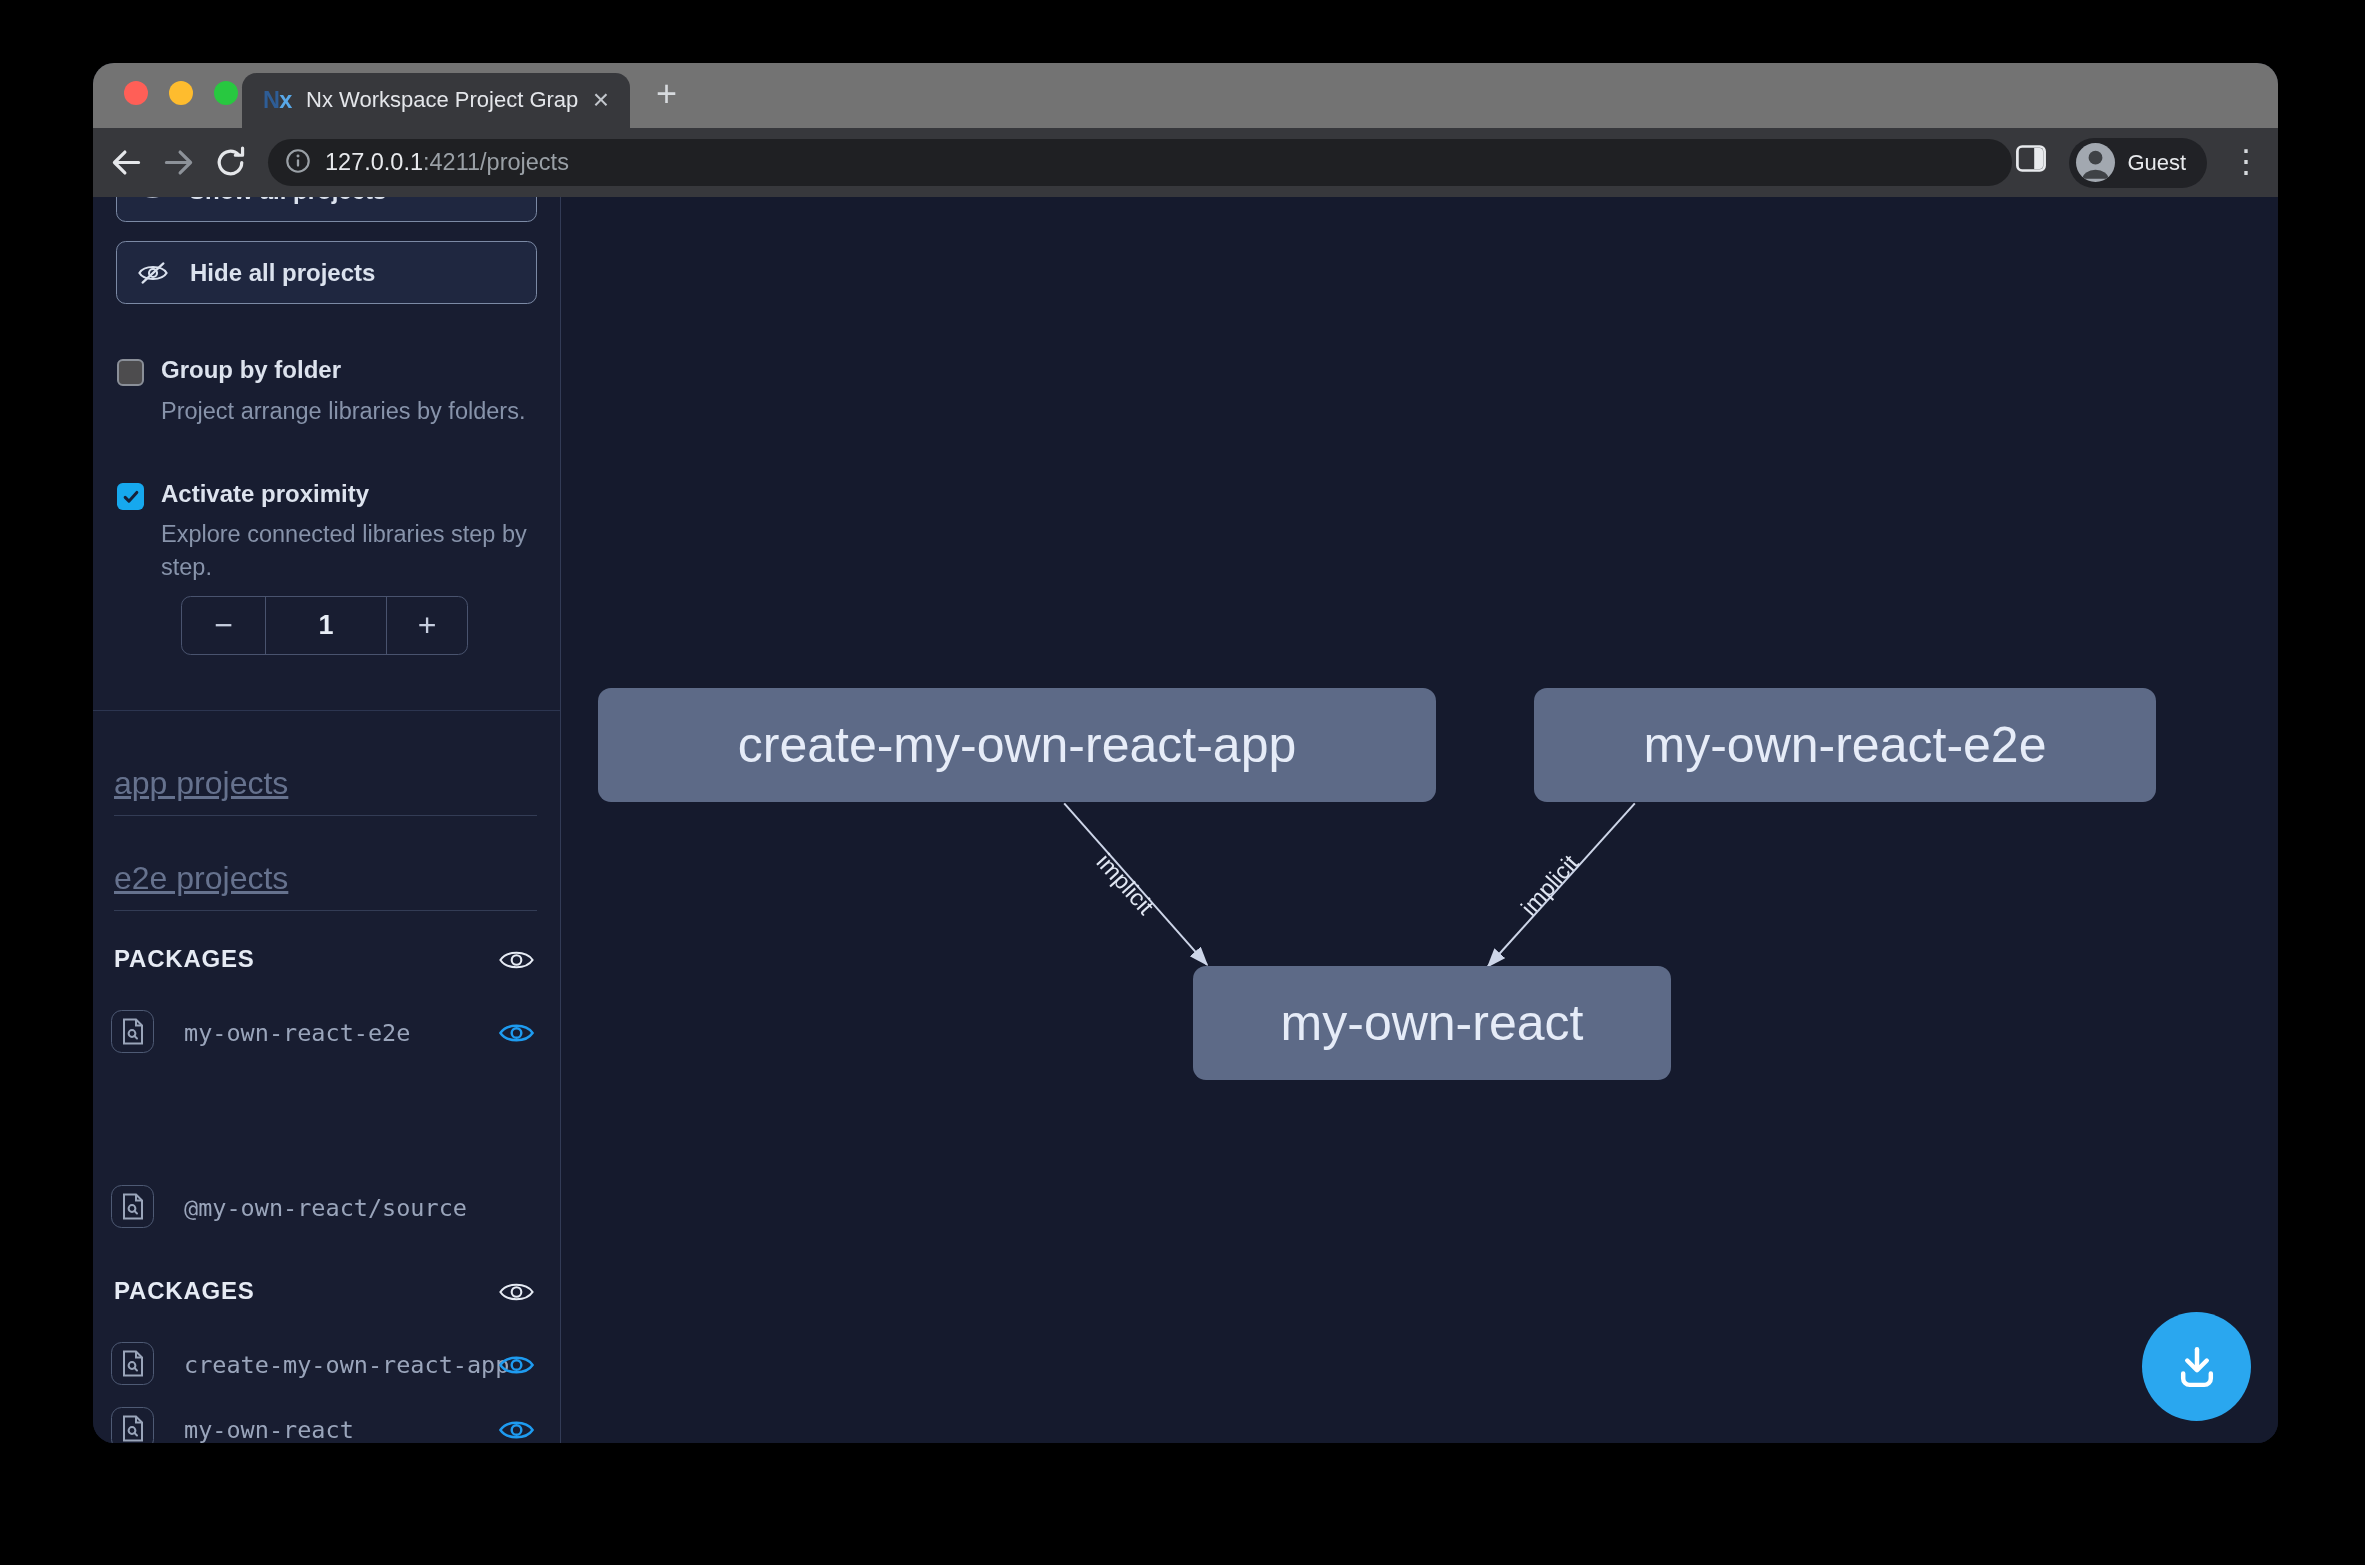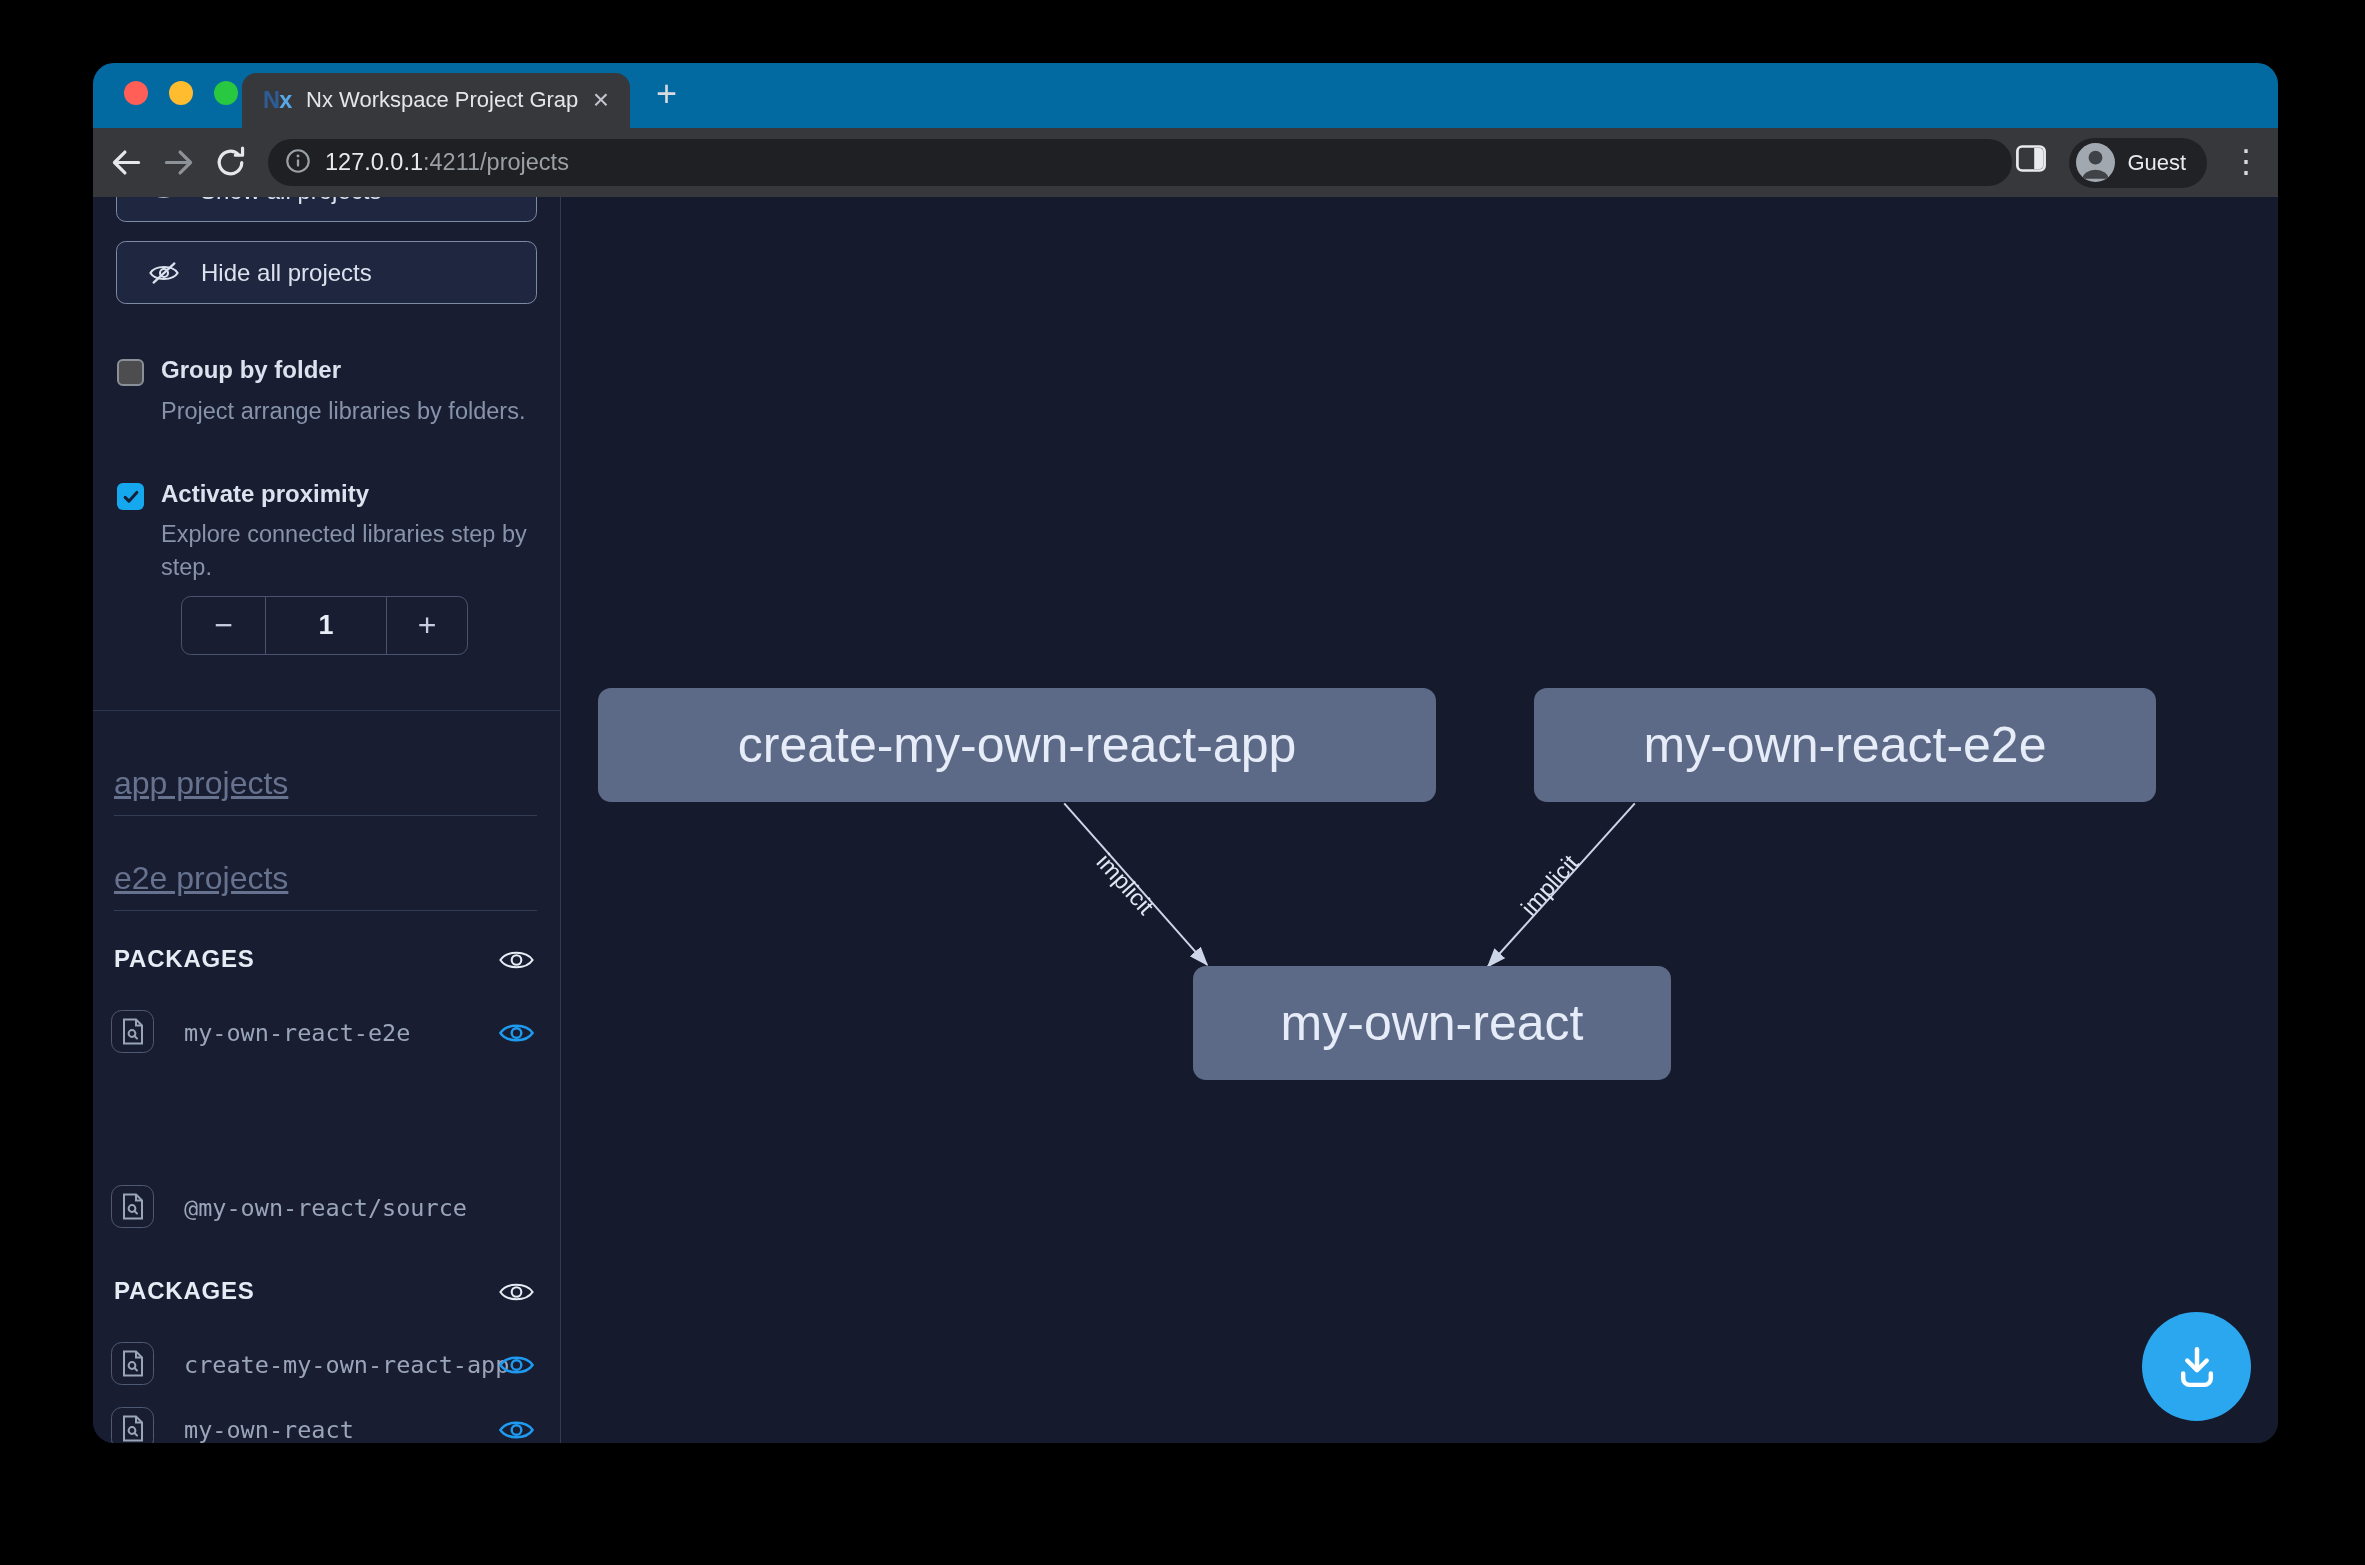--- a/index.html
+++ b/index.html
@@ -5,21 +5,21 @@
   * { margin:0; padding:0; box-sizing:border-box; }
   html,body { background:#000; }
   .screen { position:relative; width:2366px; height:1565px; background:#000;
             font-family:"Liberation Sans", sans-serif; overflow:hidden; }
 
   
   .window { position:absolute; left:93px; top:63px; width:2185px; height:1380px;
             border-radius:21px; overflow:hidden; background:#151a2d; }
 
   
-  .tabstrip { position:absolute; left:0; top:0; width:100%; height:72px; background:#0369a1; }
+  .tabstrip { position:absolute; left:0; top:0; width:100%; height:72px; background:#737373; }
   .traffic { position:absolute; left:31px; top:18px; display:flex; gap:21px; }
   .traffic span { width:24px; height:24px; border-radius:50%; display:block; }
   .tab { position:absolute; left:149px; top:9.7px; width:388px; height:55px; background:#37383c;
          border-radius:14.6px 14.6px 0 0; display:flex; align-items:center; padding:0 21px; gap:14.6px; }
   .favicon { font-weight:bold; font-size:23.5px; letter-spacing:-0.8px; white-space:nowrap; }
   .favicon .n { color:#2e5d96; } .favicon .x { color:#58a8e8; }
   .tab-title { flex:1; font-size:22px; color:#e4e6ea; white-space:nowrap; overflow:hidden; }
   .tab-close { font-size:28px; color:#c2c6cc; line-height:1; cursor:default; }
   .newtab { position:absolute; left:555px; top:13px; width:37px; height:37px; text-align:center;
             font-size:36px; line-height:36px; color:#d7dade; }
@@ -40,21 +40,21 @@
 
   
   .content { position:absolute; left:0; top:134px; width:100%; height:1246px; display:flex; }
   .sidebar { position:relative; width:468px; height:100%; background:#181d31;
              border-right:1.6px solid #323b56; overflow:hidden; flex:none; }
   .graph { position:relative; flex:1; height:100%; background:#151a2d; overflow:hidden; }
 
   
   .side-btn { position:absolute; left:23px; width:421px; height:63px; background:#1f2740;
               border:1.6px solid #7c8aa5; border-radius:9.7px; display:flex; align-items:center;
-              padding-left:31px; gap:21px; color:#dbe2ee; font-size:24px; font-weight:normal; }
+              padding-left:20px; gap:21px; color:#dbe2ee; font-size:24px; font-weight:bold; }
   .check-row-label { position:absolute; left:68px; font-size:24px; font-weight:bold; color:#dde3ee; }
   .check-desc { position:absolute; left:68px; width:383px; font-size:23.5px; line-height:33px; color:#8793aa; }
   .checkbox { position:absolute; left:24px; width:27px; height:27px; border-radius:5.7px; }
   .checkbox.unchecked { background:#4d4c4e; border:2.4px solid #8a8f98; }
   .checkbox.checked { background:#16a8ee; display:flex; align-items:center; justify-content:center; }
   .stepper { position:absolute; left:88px; top:399px; width:287px; height:59px;
              border:1.6px solid #49536e; border-radius:9.7px; display:flex; overflow:hidden; }
   .stepper .cell { display:flex; align-items:center; justify-content:center; color:#c6cedf; }
   .stepper .dec { width:83px; font-size:32px; }
   .stepper .val { width:122px; border-left:1.6px solid #49536e; border-right:1.6px solid #49536e;

